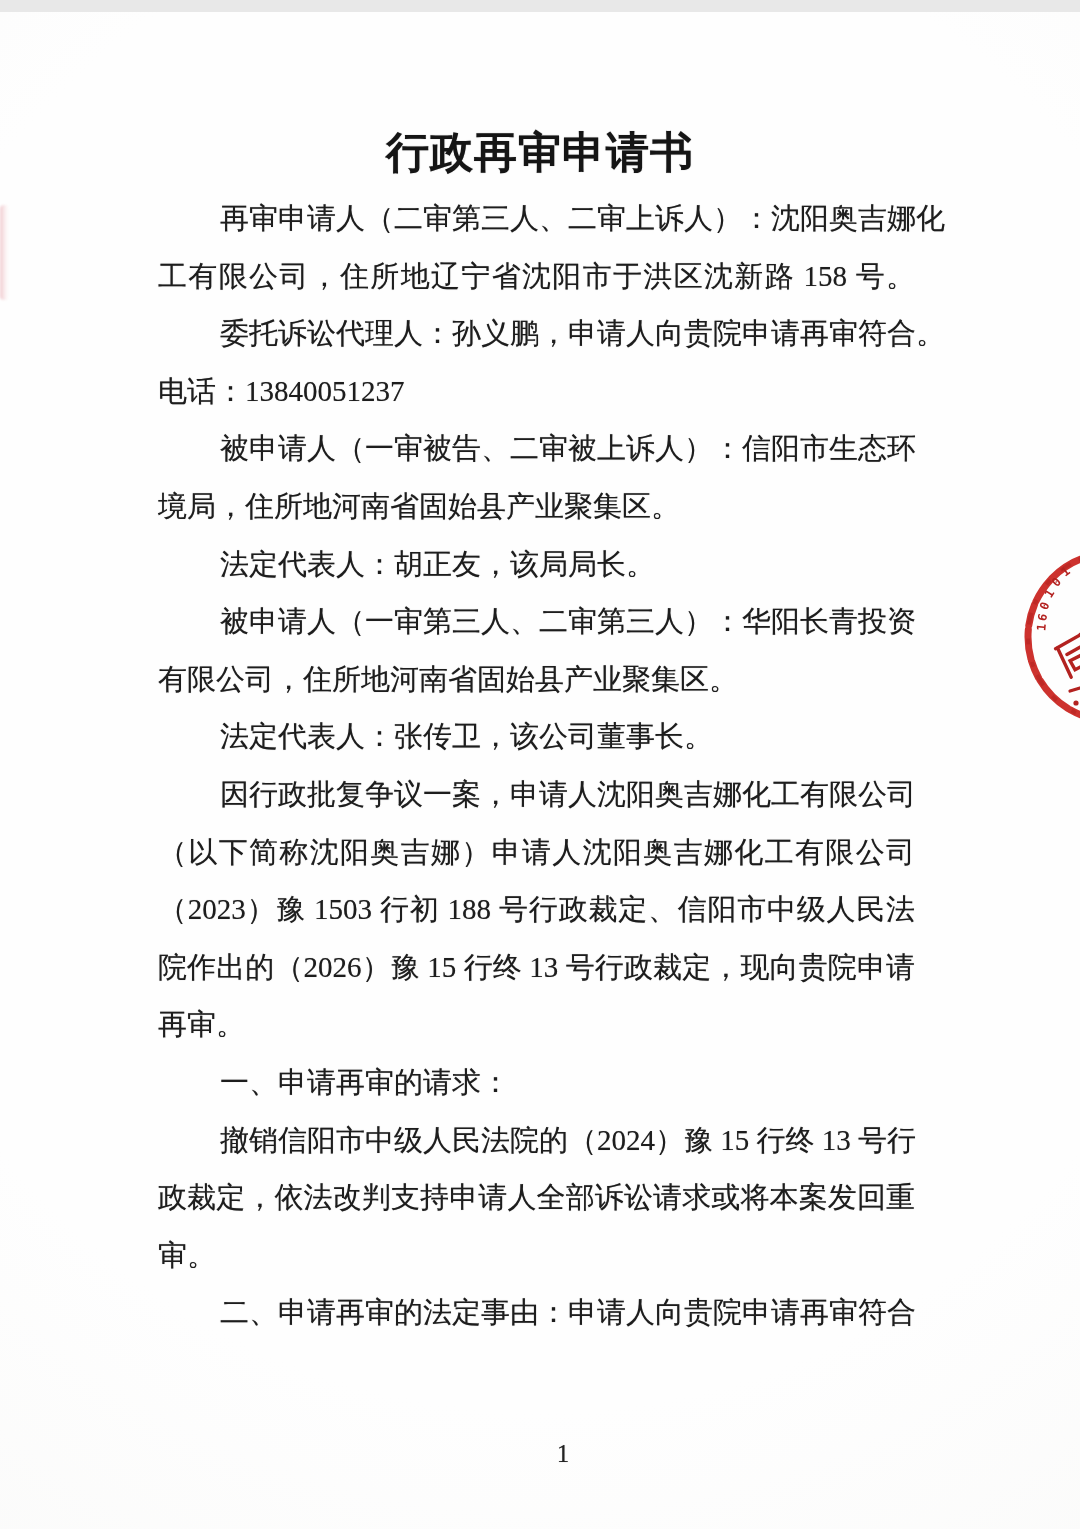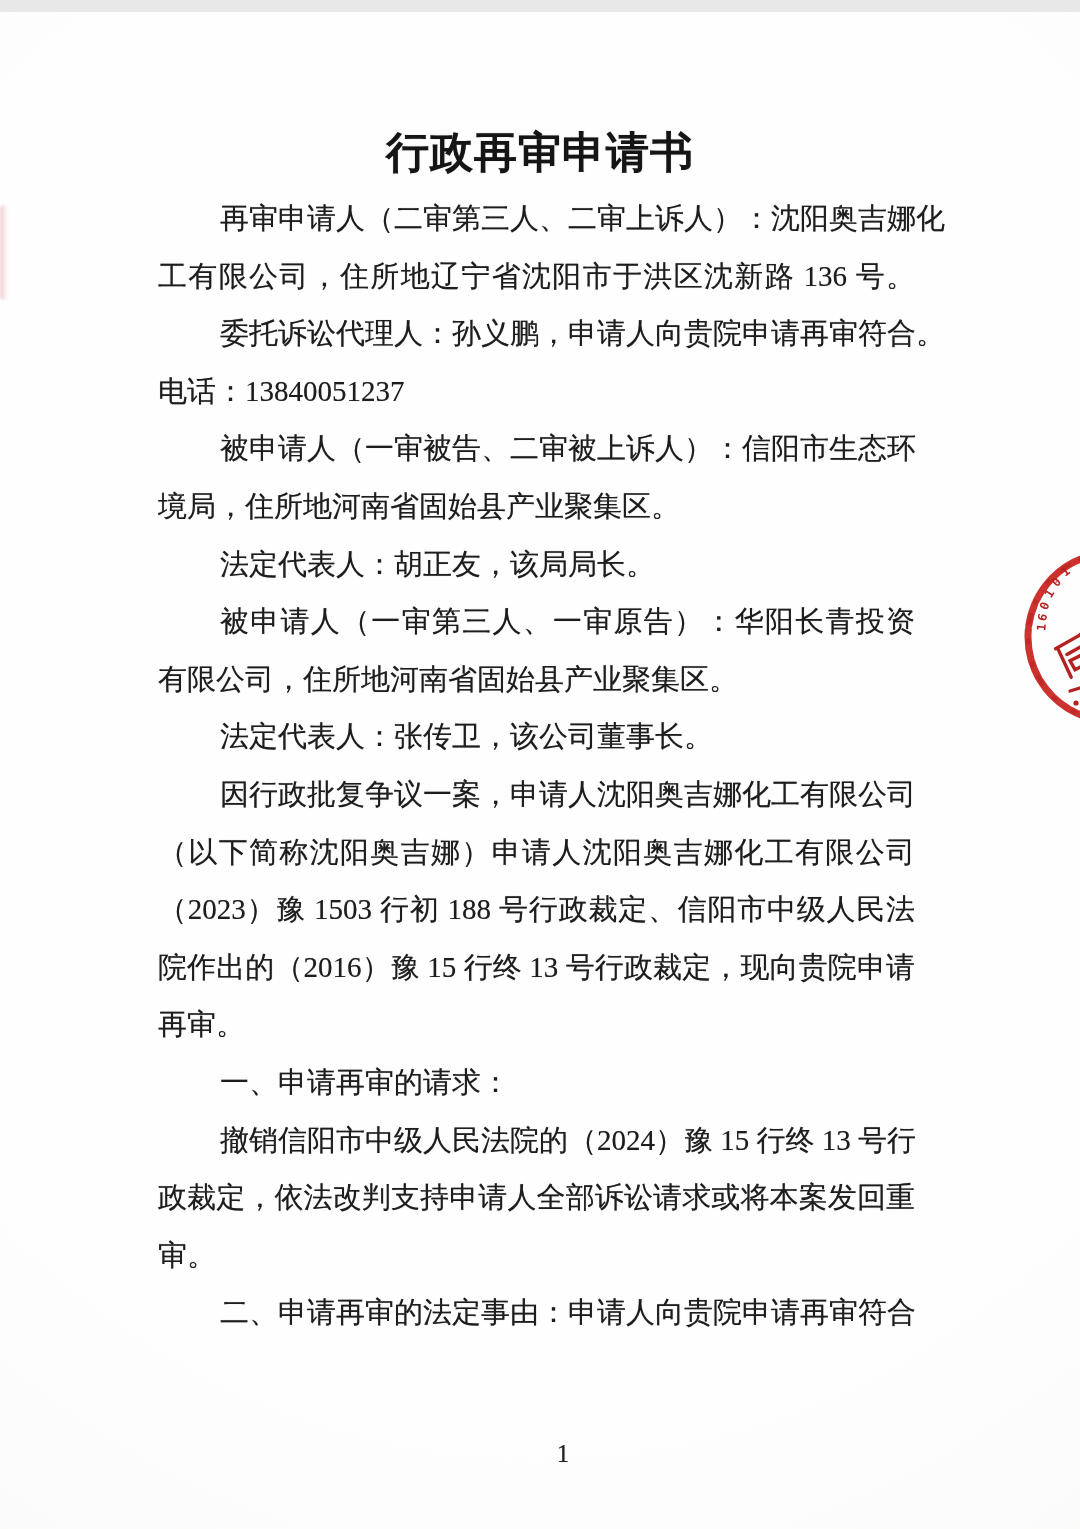--- a/index.html
+++ b/index.html
@@ -62,33 +62,33 @@
 <body>
 
 <div class="page">
 
   <div class="edge-smudge-left"></div>
 
   <div class="doc-title">行政再审申请书</div>
 
   <div class="doc-body">
       <div class="line indent full">再审申请人（二审第三人、二审上诉人）：沈阳奥吉娜化</div>
-      <div class="line full">工有限公司，住所地辽宁省沈阳市于洪区沈新路 136 号。</div>
+      <div class="line full">工有限公司，住所地辽宁省沈阳市于洪区沈新路 158 号。</div>
       <div class="line indent full">委托诉讼代理人：孙义鹏，申请人向贵院申请再审符合。</div>
       <div class="line">电话：13840051237</div>
       <div class="line indent full">被申请人（一审被告、二审被上诉人）：信阳市生态环</div>
       <div class="line">境局，住所地河南省固始县产业聚集区。</div>
       <div class="line indent">法定代表人：胡正友，该局局长。</div>
-      <div class="line indent full">被申请人（一审第三人、一审原告）：华阳长青投资</div>
+      <div class="line indent full">被申请人（一审第三人、二审第三人）：华阳长青投资</div>
       <div class="line">有限公司，住所地河南省固始县产业聚集区。</div>
       <div class="line indent">法定代表人：张传卫，该公司董事长。</div>
       <div class="line indent full">因行政批复争议一案，申请人沈阳奥吉娜化工有限公司</div>
       <div class="line full">（以下简称沈阳奥吉娜）申请人沈阳奥吉娜化工有限公司</div>
       <div class="line full">（2023）豫 1503 行初 188 号行政裁定、信阳市中级人民法</div>
-      <div class="line full">院作出的（2016）豫 15 行终 13 号行政裁定，现向贵院申请</div>
+      <div class="line full">院作出的（2026）豫 15 行终 13 号行政裁定，现向贵院申请</div>
       <div class="line">再审。</div>
       <div class="line indent">一、申请再审的请求：</div>
       <div class="line indent full">撤销信阳市中级人民法院的（2024）豫 15 行终 13 号行</div>
       <div class="line full">政裁定，依法改判支持申请人全部诉讼请求或将本案发回重</div>
       <div class="line">审。</div>
       <div class="line indent full">二、申请再审的法定事由：申请人向贵院申请再审符合</div>
     </div>
 
   <div class="seal">
     <svg width="70" height="192" viewBox="0 0 70 192" xmlns="http://www.w3.org/2000/svg">

